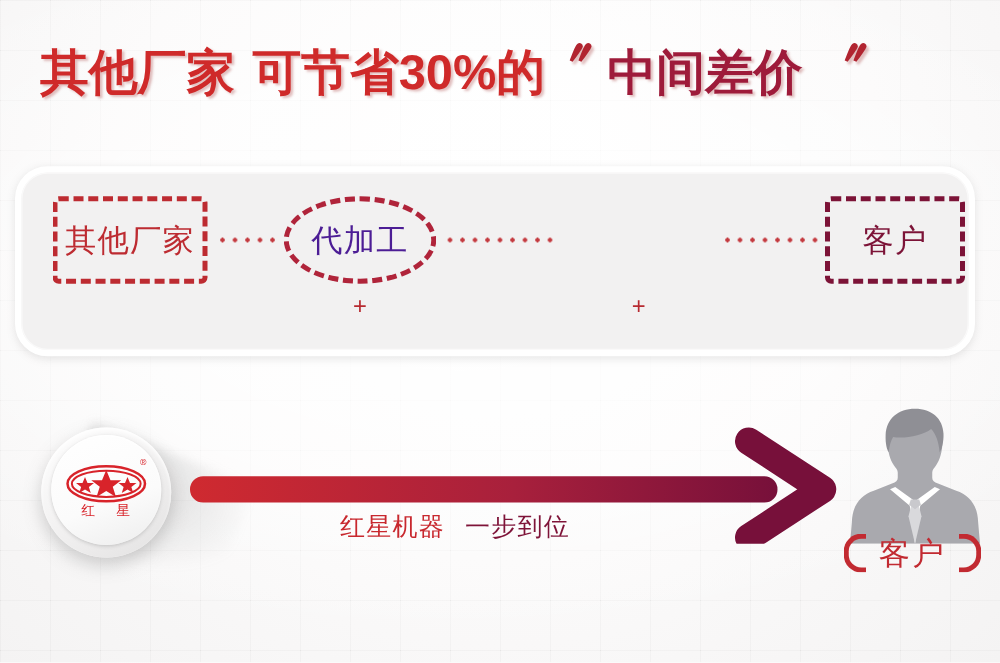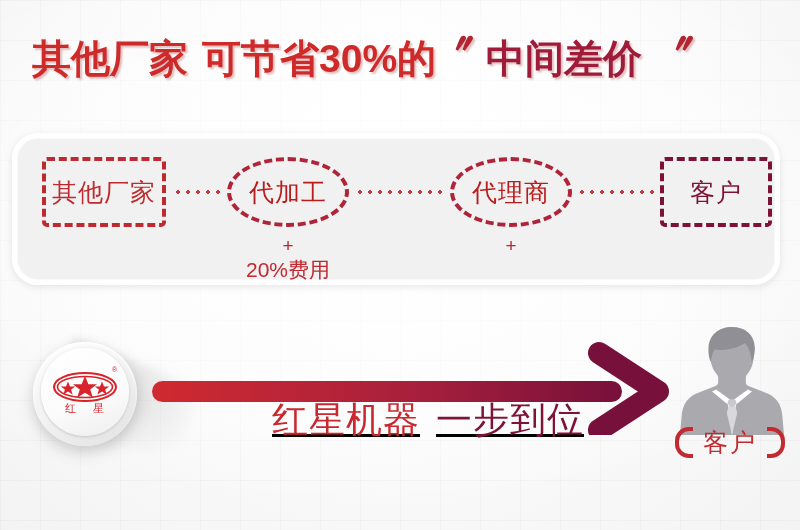--- a/index.html
+++ b/index.html
@@ -69,21 +69,21 @@
     border-radius:5px;
     color:#bd2b31;
   }
   .box.dark{
     border-color:#7c1337;
     color:#7c1337;
   }
   .ellipse{
     border:4px dashed #b0243a;
     border-radius:50%;
-    color:#b91c1c;
+    color:#4c1d95;
   }
 
   #n1{left:25px;top:19px;width:124px;height:70px;}
   #n2{left:210px;top:19px;width:122px;height:70px;}
   #n3{left:433px;top:19px;width:122px;height:70px;}
   #n4{left:643px;top:19px;width:112px;height:70px;}
 
   .fee{
     position:absolute;
     text-align:center;
@@ -125,22 +125,22 @@
     position:absolute;left:8px;top:6px;width:88px;height:88px;
     border-radius:50%;
     background:linear-gradient(160deg,#ffffff 0%,#fbfbfb 60%,#ededed 100%);
     box-shadow:inset 0 1px 2px rgba(255,255,255,1), 0 1px 3px rgba(150,150,150,0.45);
   }
   #logo-mark{position:absolute;left:0;top:0;width:88px;height:88px;}
 
   #arrow-wrap{position:absolute;left:150px;top:340px;width:530px;height:95px;}
 
   #slogan{
-    position:absolute;left:272px;top:396px;
-    font-size:36px;white-space:nowrap;letter-spacing:1px;text-decoration:underline;
+    position:absolute;left:272px;top:408px;
+    font-size:20px;white-space:nowrap;letter-spacing:1px;
   }
   #slogan .s1{color:#c8282e;}
   #slogan .sgap{display:inline-block;width:16px;}
   #slogan .s2{color:#7e1338;}
 
   #avatar{position:absolute;left:676px;top:325px;width:112px;height:110px;}
 
   #cust-label{
     position:absolute;left:655px;top:426px;width:150px;
     display:flex;align-items:center;justify-content:center;gap:10px;
@@ -171,31 +171,27 @@
     <div class="dots" id="d3"></div>
 
     <div class="node box" id="n1">
       <span>其他厂家</span>
     </div>
 
     <div class="node ellipse" id="n2">
       <span>代加工</span>
     </div>
 
-    <div class="node ellipse" id="n3">
-      <span>代理商</span>
-    </div>
 
     <div class="node box dark" id="n4">
       <span>客户</span>
     </div>
 
     <div class="fee" id="fee1">
       <span class="plus">+</span>
-      <span>20%费用</span>
     </div>
 
     <div class="fee" id="fee2">
       <span class="plus">+</span>
     </div>
   </div>
 
   <div id="logo-shadow"></div>
   <div id="logo-outer">
     <div id="logo-inner">

